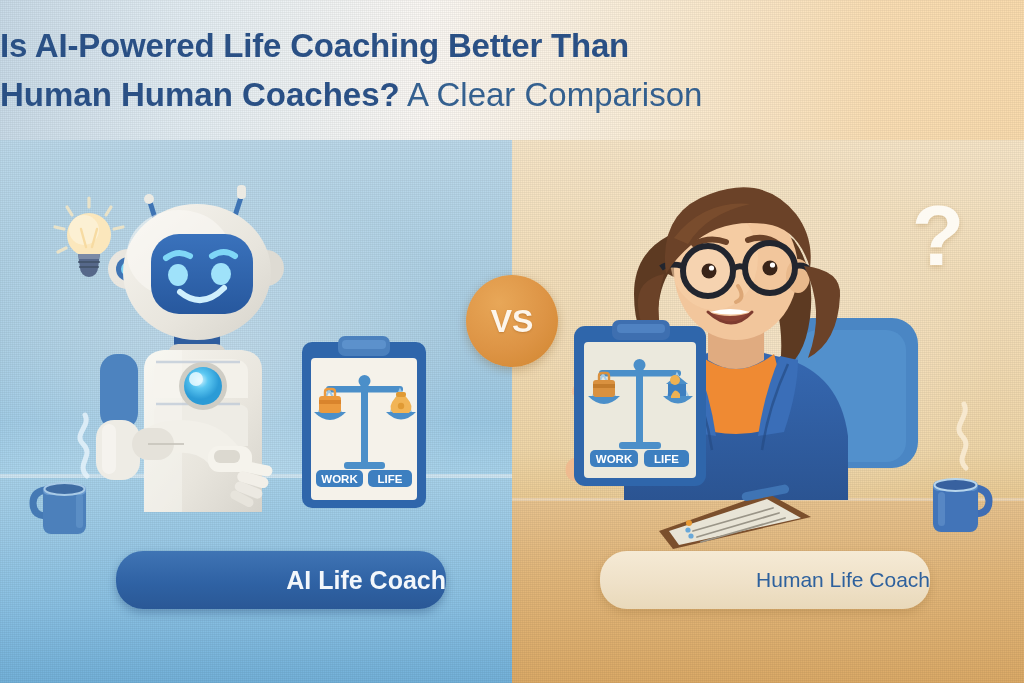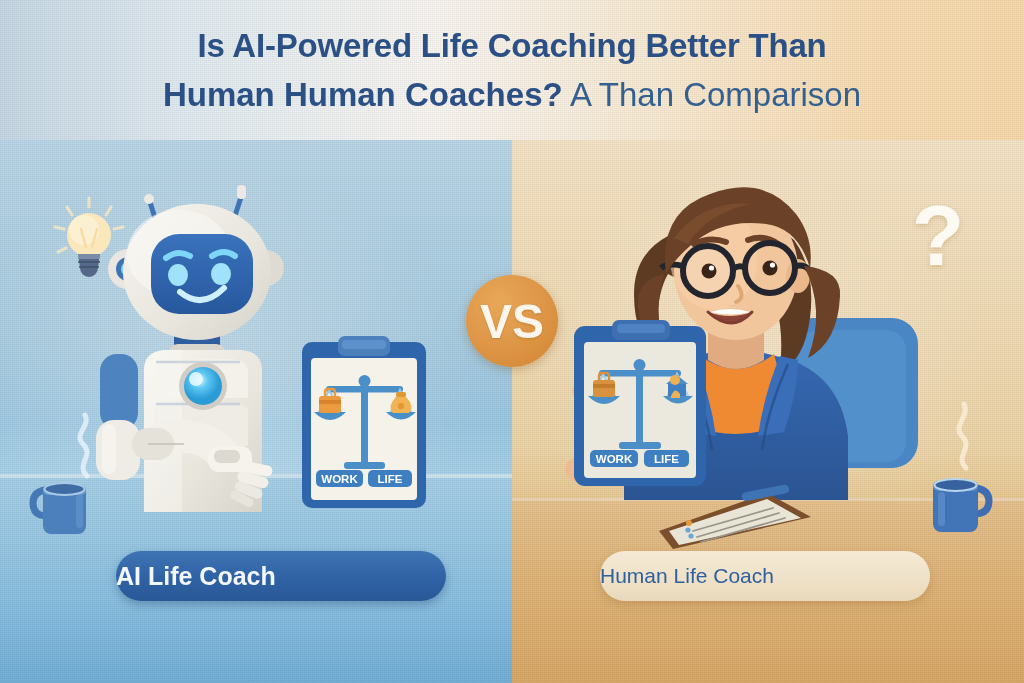--- a/index.html
+++ b/index.html
@@ -50,48 +50,48 @@
     background:radial-gradient(ellipse at 48% 62%, rgba(255,255,255,.26) 0%, rgba(255,255,255,0) 62%);
   }
   .grain{
     position:absolute;inset:0;pointer-events:none;opacity:.10;
     background-image:repeating-linear-gradient(0deg, rgba(0,0,0,.5) 0px, rgba(0,0,0,.5) 1px, rgba(255,255,255,0) 1px, rgba(255,255,255,0) 2px),
                      repeating-linear-gradient(90deg, rgba(0,0,0,.35) 0px, rgba(0,0,0,.35) 1px, rgba(255,255,255,0) 1px, rgba(255,255,255,0) 2px);
   }
 
   
   .title-wrap{
-    position:absolute;left:0;top:22px;width:1024px;text-align:center;z-index:30;
+    position:absolute;left:0;top:22px;width:1024px;z-index:30;
   }
   .title-l1{
     font-size:33px;font-weight:bold;color:#2a5085;letter-spacing:-.2px;line-height:48px;
     white-space:nowrap;
   }
   .title-l2{
     font-size:33px;line-height:50px;white-space:nowrap;color:#2a5085;
   }
   .title-l2 .strong{font-weight:bold;}
   .title-l2 .light{font-weight:normal;color:#34608f;}
 
   
   .vs-badge{
     position:absolute;left:466px;top:275px;width:92px;height:92px;border-radius:50%;z-index:40;
     background:radial-gradient(circle at 36% 30%, #e8a758 0%, #dd9445 55%, #d0852f 100%);
     box-shadow:0 3px 10px rgba(120,70,10,.28);
     display:flex;align-items:center;justify-content:center;
   }
   .vs-badge span{
-    color:#fdf6ec;font-size:48px;font-weight:bold;letter-spacing:0px;
+    color:#fdf6ec;font-size:32px;font-weight:bold;letter-spacing:0px;
     text-shadow:0 1px 2px rgba(140,80,20,.35);
   }
 
   
   .pill{
-    position:absolute;height:50px;border-radius:27px;z-index:35;
-    display:flex;align-items:center;justify-content:flex-start;
+    position:absolute;height:58px;border-radius:27px;z-index:35;
+    display:flex;align-items:center;justify-content:flex-end;
   }
   .pill-ai{
     left:116px;top:551px;width:330px;
     background:linear-gradient(180deg,#3f74b4 0%, #2f62a4 55%, #2a5896 100%);
     box-shadow:0 4px 9px rgba(20,50,95,.30);
   }
   .pill-ai span{color:#f3f7fb;font-size:25px;font-weight:bold;}
   .pill-human{
     left:600px;top:551px;width:330px;
     background:linear-gradient(180deg,#f5ead5 0%, #efe1c8 55%, #e9d9ba 100%);
@@ -132,21 +132,21 @@
   <div class="bg-right"></div>
   <div class="wall-shadow-l"></div>
   <div class="wall-shadow-r"></div>
   <div class="desk-left"></div>
   <div class="desk-right"></div>
 
   <div class="title-wrap">
     <div class="title-l1">Is AI-Powered Life Coaching Better Than</div>
     <div class="title-l2">
       <span class="strong">Human Human Coaches?</span>
-      <span class="light">A Than Comparison</span>
+      <span class="light">A Clear Comparison</span>
     </div>
   </div>
 
   <div class="bulb">
     <svg viewBox="0 0 74 86" width="74" height="86">
       <g stroke="#f4e6c4" stroke-width="3.2" stroke-linecap="round" opacity=".85">
         <line x1="37" y1="2" x2="37" y2="11"></line>
         <line x1="15" y1="11" x2="20" y2="19"></line>
         <line x1="59" y1="11" x2="54" y2="19"></line>
         <line x1="3" y1="31" x2="12" y2="33"></line>

